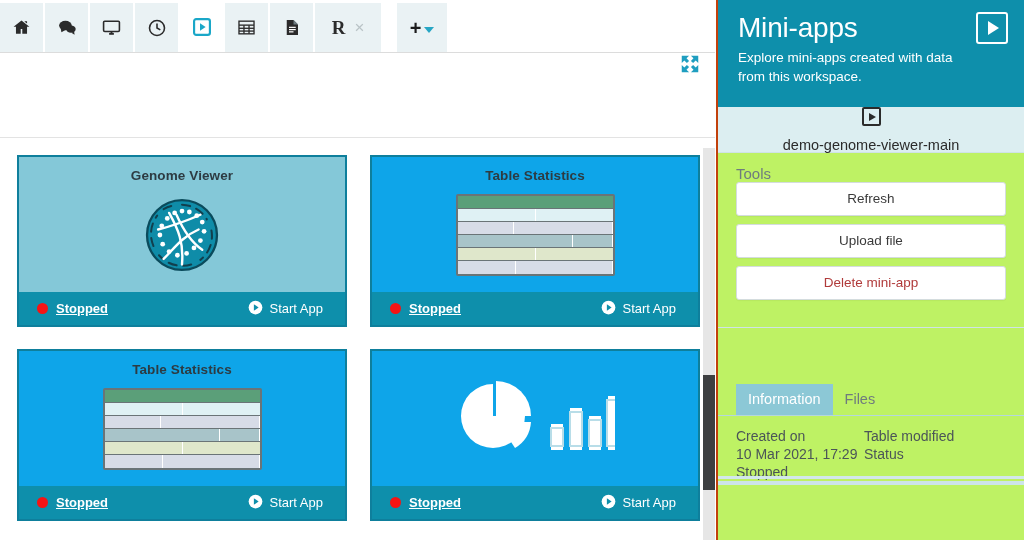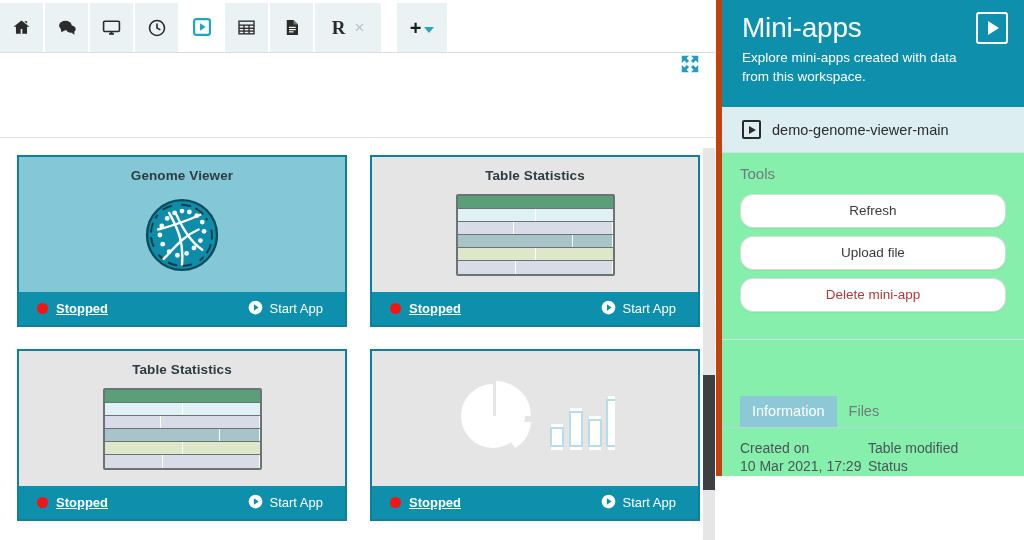--- a/index.html
+++ b/index.html
@@ -153,21 +153,21 @@
   .card-grid {
     display: flex;
     flex-wrap: wrap;
     gap: 22px 23px;
     padding: 16px 0 0 17px;
     box-sizing: border-box;
   }
   .card {
     width: 330px;
     height: 172px;
-    background: #e5e5e5;
+    background: #0ea5e9;
     border: 2px solid #0e7f9c;
     box-sizing: border-box;
     display: flex;
     flex-direction: column;
     cursor: pointer;
     position: relative;
   }
   .card.selected {
     background: #84c8d8;
   }
@@ -263,23 +263,23 @@
     background: #3d3f41;
     cursor: pointer;
   }
 
   
   .sidebar {
     position: absolute;
     left: 716px;
     top: 0;
     width: 308px;
-    height: 476px;
-    background: #86efac;
-    border-left: 6px solid #c2410c;
+    height: 540px;
+    background: #bef264;
+    border-left: 2px solid #c2410c;
     box-sizing: border-box;
     overflow: hidden;
   }
   .sb-header {
     background: #0e8fab;
     padding: 13px 20px 16px 20px;
     box-sizing: border-box;
     position: relative;
     height: 107px;
   }
@@ -320,20 +320,21 @@
 
   .sb-appbar {
     height: 46px;
     background: #dceef1;
     border-bottom: 1px solid #cfe3e7;
     display: flex;
     align-items: center;
     gap: 11px;
     padding: 0 20px;
     box-sizing: border-box;
+    flex-direction: column;
   }
   .appbar-icon {
     width: 19px;
     height: 19px;
     border: 2px solid #2b2b2b;
     border-radius: 2px;
     display: flex;
     align-items: center;
     justify-content: center;
     box-sizing: border-box;
@@ -351,29 +352,29 @@
     color: #2b2b2b;
   }
 
   .sb-tools {
     padding: 12px 18px 14px 18px;
     box-sizing: border-box;
   }
   .sb-tools-label {
     font-size: 15px;
     color: #6f7b7e;
-    margin-bottom: 12px;
+    margin-bottom: 0;
   }
   .tool-btn {
     display: block;
     width: 100%;
     height: 34px;
     background: #ffffff;
     border: 1px solid #d4dcde;
-    border-radius: 13px;
+    border-radius: 3px;
     margin-bottom: 8px;
     font-family: "Liberation Sans", sans-serif;
     font-size: 13.5px;
     color: #3a3a3a;
     cursor: pointer;
     box-shadow: 0 1px 1px rgba(0,0,0,0.045);
     text-align: center;
     line-height: 32px;
     box-sizing: border-box;
     padding: 0;

